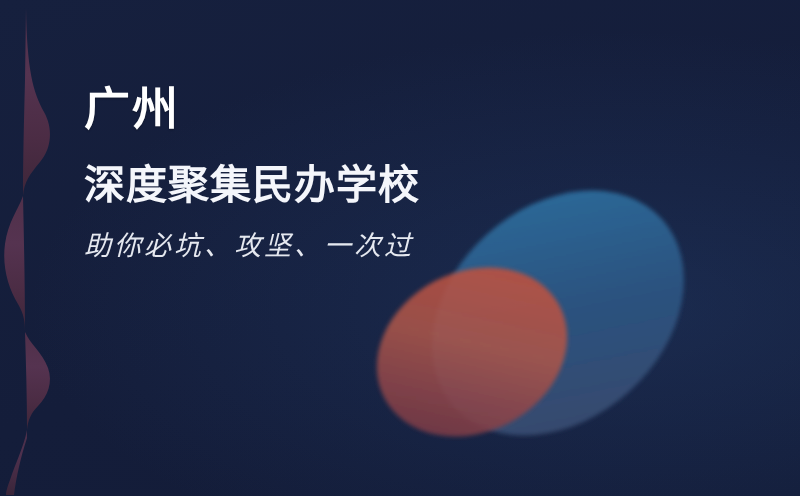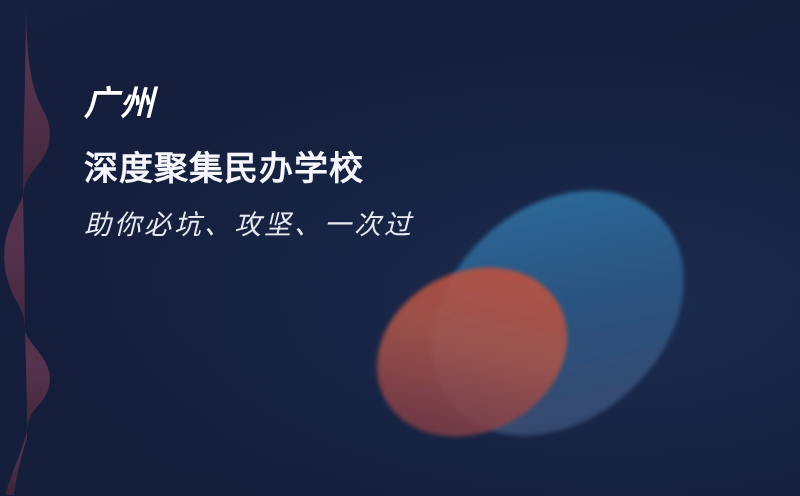--- a/index.html
+++ b/index.html
@@ -64,45 +64,44 @@
     position: absolute;
     left: 84px;
     top: 86px;
     width: 620px;
     z-index: 5;
   }
 
   .line-city {
     font-family: "Liberation Serif", "DejaVu Serif", serif;
     font-weight: 700;
-    font-size: 34px;
+    font-size: 46px;
     line-height: 1.06;
     color: #ffffff;
     letter-spacing: 2px;
     white-space: nowrap;
     text-shadow: 0 1px 2px rgba(0,0,0,0.30);
-    font-style: italic;
   }
 
   .line-main {
     font-family: "Liberation Serif", "DejaVu Serif", serif;
     font-weight: 700;
     font-size: 58px;
     line-height: 1.08;
     color: #ffffff;
     letter-spacing: 1px;
     margin-top: 14px;
     white-space: nowrap;
     text-shadow: 0 1px 2px rgba(0,0,0,0.30);
   }
 
   .line-sub {
     font-family: "Liberation Sans", "DejaVu Sans", sans-serif;
     font-weight: 700;
-    font-size: 34px;
+    font-size: 41px;
     line-height: 1.1;
     color: #f4f6fb;
     letter-spacing: 1px;
     margin-top: 28px;
     white-space: nowrap;
   }
 
   .line-slogan {
     font-family: "DejaVu Sans", "Liberation Sans", sans-serif;
     font-weight: 400;

